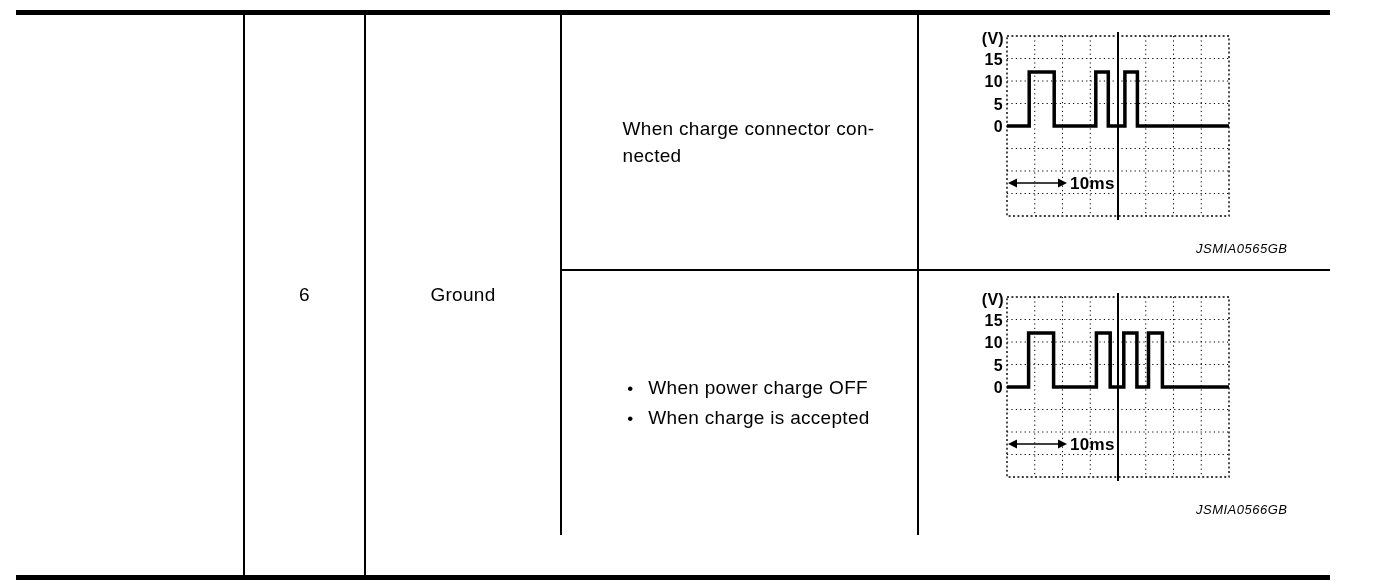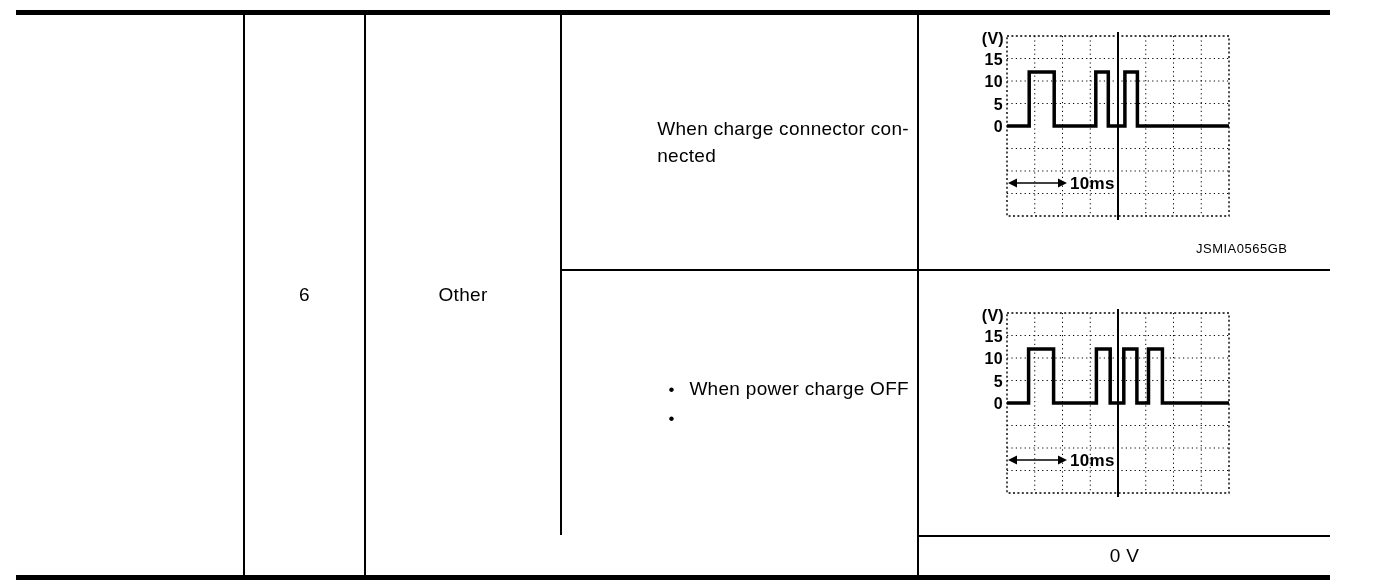--- a/index.html
+++ b/index.html
@@ -15,30 +15,30 @@
     display:grid;
     grid-template-columns:227px 121px 196px 357px 413px;
     grid-template-rows:254px 266px 40px;
     box-sizing:content-box;
   }
   .cell{display:flex;align-items:center;justify-content:center;box-sizing:border-box;
         font-size:19px;letter-spacing:.3px;}
   .span-rows{grid-row:1 / 4;}
   .bl{border-left:2px solid #000;}
   .bt{border-top:2px solid #000;}
-  .cond{justify-content:flex-end;padding-left:26px;padding-right:8px;}
+  .cond{justify-content:center;padding-left:26px;padding-right:8px;}
   .pre{white-space:pre-line;line-height:27px;}
   .bullets{display:flex;flex-direction:column;justify-content:center;gap:2px;}
   .brow{display:flex;align-items:baseline;line-height:27px;}
   .bullet{width:21px;flex:0 0 21px;font-size:17px;}
   figure.scope{margin:0;width:330px;}
   figure.scope svg{display:block;overflow:visible;}
   figcaption.figcode{
     text-align:right;padding-right:2px;margin-top:18px;
-    font-size:13px;letter-spacing:.5px;line-height:14px;
+    font-size:13px;letter-spacing:.5px;line-height:14px;font-style:italic;
   }
   
   .grid{stroke:#000;stroke-width:1;stroke-dasharray:1.2 3.2;}
   .pborder{stroke:#000;stroke-width:1.4;stroke-dasharray:2 2.4;fill:none;}
   .trigger{stroke:#000;stroke-width:2;}
   .trace{stroke:#000;stroke-width:3.5;fill:none;stroke-linejoin:miter;}
   .arrowline{stroke:#000;stroke-width:1.6;}
   .ahead{fill:#000;stroke:none;}
   .ylab{font-family:"Liberation Sans",sans-serif;font-size:16px;font-weight:bold;text-anchor:end;fill:#000;}
   .vlab{font-family:"Liberation Sans",sans-serif;font-size:16px;font-weight:bold;text-anchor:end;fill:#000;}
@@ -49,21 +49,21 @@
 
 <div class="sheet">
   <div class="dtable">
 
 
     <div class="cell span-rows bl" style="grid-column:2">
       <span>6</span>
     </div>
 
     <div class="cell span-rows bl" style="grid-column:3">
-      <span>Other</span>
+      <span>Ground</span>
     </div>
 
     <div class="cell bl cond" style="grid-column:4;grid-row:1">
       <span class="pre">When charge connector con-
 nected</span>
     </div>
     <div class="cell bl" style="grid-column:5;grid-row:1">
       <figure class="scope">
         <svg width="330" height="196" viewBox="0 0 330 196">
             <line x1="47" y1="165.5" x2="269" y2="165.5" class="grid"></line>
@@ -96,20 +96,21 @@
     </div>
 
     <div class="cell bl bt cond" style="grid-column:4;grid-row:2">
       <div class="bullets">
         <div class="brow">
           <span class="bullet">•</span>
           <span>When power charge OFF</span>
         </div>
         <div class="brow">
           <span class="bullet">•</span>
+          <span>When charge is accepted</span>
         </div>
       </div>
     </div>
     <div class="cell bl bt" style="grid-column:5;grid-row:2">
       <figure class="scope">
         <svg width="330" height="196" viewBox="0 0 330 196">
             <line x1="47" y1="165.5" x2="269" y2="165.5" class="grid"></line>
             <line x1="47" y1="143" x2="269" y2="143" class="grid"></line>
             <line x1="47" y1="120.5" x2="269" y2="120.5" class="grid"></line>
             <line x1="47" y1="75.5" x2="269" y2="75.5" class="grid"></line>
@@ -127,21 +128,19 @@
             <text x="44" y="16" class="vlab">(V)</text>
             <text x="43" y="36.5" class="ylab">15</text>
             <text x="43" y="59" class="ylab">10</text>
             <text x="43" y="81.5" class="ylab">5</text>
             <text x="43" y="104" class="ylab">0</text>
             <line x1="55" y1="155" x2="100" y2="155" class="arrowline"></line>
             <polygon points="48,155 57,150.5 57,159.5" class="ahead"></polygon>
             <polygon points="107,155 98,150.5 98,159.5" class="ahead"></polygon>
             <text x="110" y="161" class="tlab">10ms</text>
           </svg>
+        <figcaption class="figcode">JSMIA0566GB</figcaption>
       </figure>
     </div>
 
-    <div class="cell bl bt" style="grid-column:5;grid-row:3">
-      <span>0 V</span>
-    </div>
 
   </div>
 </div>
 
 </body></html>

